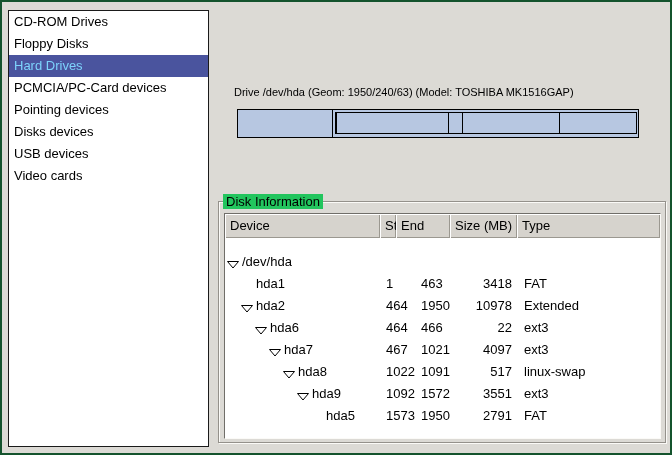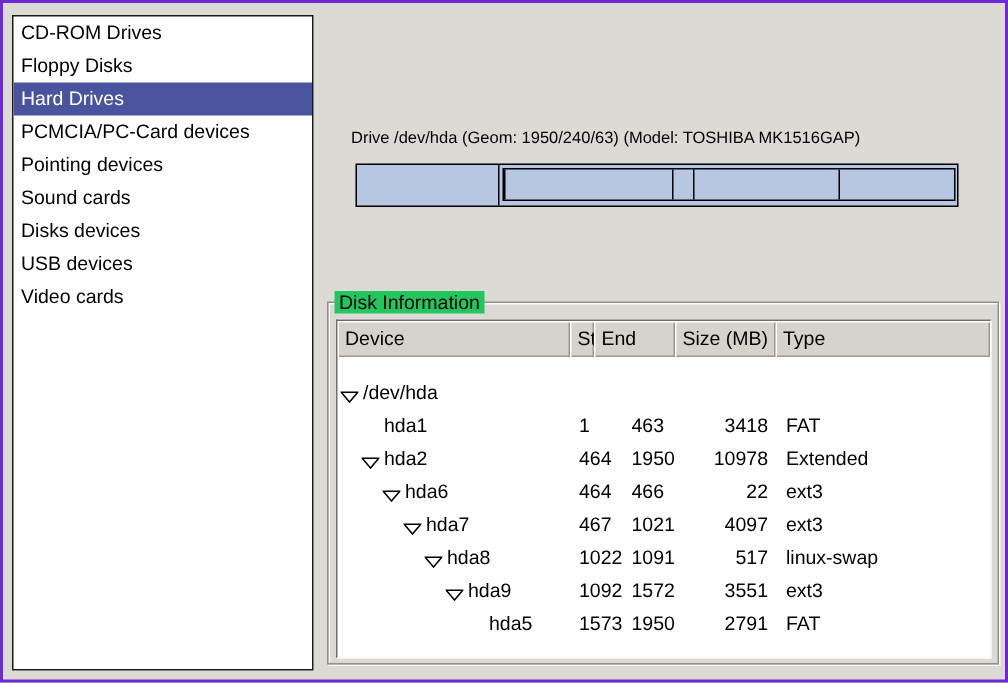--- a/index.html
+++ b/index.html
@@ -1,21 +1,21 @@
 <!DOCTYPE html>
 <html><head>
 <meta charset="utf-8">
 <style>
   html,body{margin:0;padding:0;background:#888;}
   *{box-sizing:border-box;}
   .window{
     position:relative;
     width:672px;height:455px;
     background:#dcdad5;
-    border:2px solid #6d28d9;
+    border:2px solid #14532d;
     font-family:"Liberation Sans","DejaVu Sans",sans-serif;
     font-size:13px;color:#000;
     overflow:hidden;
   }
   
   .sidebar{
     position:absolute;left:6px;top:8px;
     width:201px;height:437px;
     background:#fff;border:1px solid #1a1a1a;
     overflow:hidden;
@@ -93,24 +93,23 @@
   .expander.hidden-exp{visibility:hidden;}
 </style>
 </head>
 <body>
 
 <div class="window">
 
   <div class="sidebar">
       <div class="sb-item">CD-ROM Drives</div>
       <div class="sb-item">Floppy Disks</div>
-      <div class="sb-item selected" style="background: rgb(74, 84, 158); color: #ffffff;">Hard Drives</div>
+      <div class="sb-item selected" style="background: rgb(74, 84, 158); color: #7dd3fc;">Hard Drives</div>
       <div class="sb-item">PCMCIA/PC-Card devices</div>
       <div class="sb-item">Pointing devices</div>
-      <div class="sb-item">Sound cards</div>
       <div class="sb-item">Disks devices</div>
       <div class="sb-item">USB devices</div>
       <div class="sb-item">Video cards</div>
     </div>
 
   <div class="drive-label">Drive /dev/hda (Geom: 1950/240/63) (Model: TOSHIBA MK1516GAP)</div>
 
   <div class="pbar" style="background: rgb(183, 199, 225);">
       <div class="pseg-primary" style="width: 23.7436%;"></div>
       <div class="pseg-extended">

